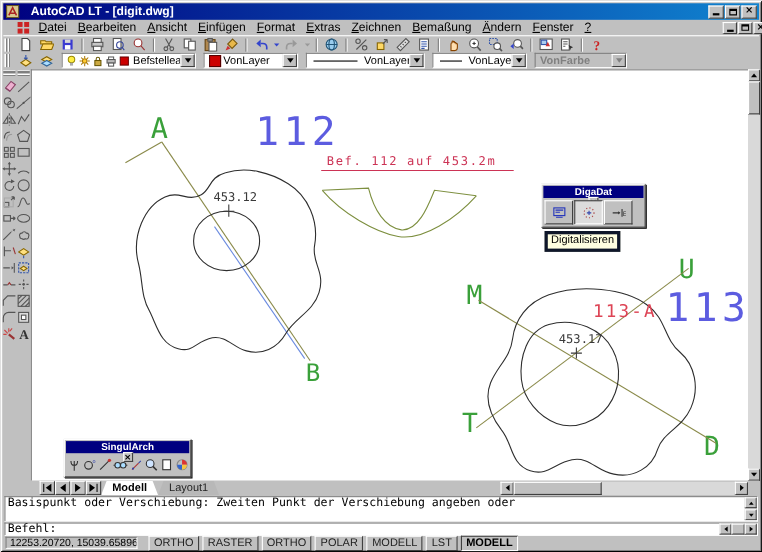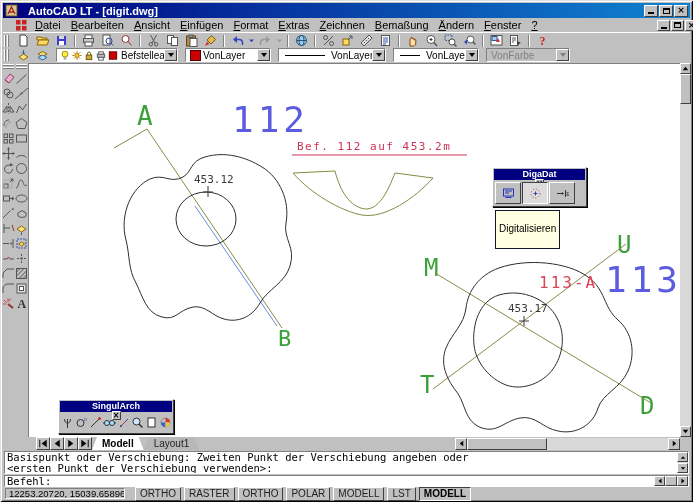--- a/index.html
+++ b/index.html
@@ -38,21 +38,21 @@
   .vgrip{width:11px;height:6px;margin:1px 0;
     background:linear-gradient(#fff 0 1px,#808080 1px 2px,transparent 2px 3px,#fff 3px 4px,#808080 4px 5px,transparent 5px);}
   
   .combo{display:inline-flex;align-items:center;height:14px;background:#fff;font-size:10px;
     border:1px solid;border-color:#808080 #fff #fff #808080;box-sizing:border-box;margin-right:7px;padding-left:2px;}
   .combo .ctext{white-space:nowrap;overflow:hidden;flex:1;padding-left:2px;}
   .combo .carrow{width:13px;height:12px;background:#c0c0c0;border:1px solid;border-color:#fff #404040 #404040 #fff;
     box-sizing:border-box;display:inline-flex;align-items:center;justify-content:center;margin-left:auto;flex:none;}
   .tri-down{width:0;height:0;border-left:3px solid transparent;border-right:3px solid transparent;border-top:4px solid #000;}
   .combo.disabled{background:#c0c0c0;}
-  .combo.disabled .ctext{color:#808080;}
+  .combo.disabled .ctext{color:#808080;font-weight:bold;}
   .combo .tbtn{width:12px;height:12px;}
   .swatch{width:9px;height:9px;background:#cc0000;border:1px solid #550000;flex:none;margin-left:2px;}
   .linesample{width:40px;height:1px;background:#000;flex:none;margin:0 4px;}
   
   .canvas{position:absolute;left:28px;top:63px;width:652px;height:374px;background:#fff;overflow:hidden;
     border-left:1px solid #808080;border-top:1px solid #808080;box-sizing:border-box;}
   
   .vscroll{position:absolute;left:680px;top:63px;width:11px;height:374px;background:#d9d9d9;display:flex;flex-direction:column;}
   .sarrow{width:11px;height:11px;background:#c0c0c0;border:1px solid;border-color:#fff #404040 #404040 #fff;
     box-sizing:border-box;display:inline-flex;align-items:center;justify-content:center;flex:none;}
@@ -92,22 +92,22 @@
   .ptitle{height:11px;background:#000080;color:#fff;font-size:9px;font-weight:bold;display:flex;align-items:center;
     justify-content:space-between;padding:0 2px;margin:1px;flex-direction:column;}
   .pclose{width:9px;height:9px;background:#c0c0c0;color:#000;border:1px solid;border-color:#fff #404040 #404040 #fff;
     box-sizing:border-box;display:inline-flex;align-items:center;justify-content:center;font-size:8px;line-height:1;font-family:"DejaVu Sans",sans-serif;}
   .pbody{display:flex;align-items:center;padding:1px 2px 2px 2px;gap:1px;}
   .digadat{left:463px;top:103px;width:93px;}
   .digadat .tbtn{width:26px;height:22px;border:1px solid;border-color:#fff #404040 #404040 #fff;box-sizing:border-box;}
   .digadat .tbtn.pressed{border-color:#404040 #fff #fff #404040;background:#dcdcdc;}
   .singularch{left:29px;top:335px;width:114px;}
   .singularch .tbtn{width:13px;height:17px;}
-  .tooltip{position:absolute;left:466px;top:146px;height:13px;line-height:12px;background:#ffffe1;border:1px solid #0f172a;
-    font-size:10px;padding:12px 3px;white-space:nowrap;}
+  .tooltip{position:absolute;left:466px;top:146px;height:13px;line-height:12px;background:#ffffe1;border:3px solid #0f172a;
+    font-size:10px;padding:0 3px;white-space:nowrap;}
   svg{display:block;}
   u{text-decoration:underline;}
 </style>
 </head>
 <body>
 
 <div id="screen">
 
   <div class="titlebar">
     <span>
@@ -793,21 +793,20 @@
           <svg width="9" height="9" viewBox="0 0 13 13">
             <path d="M4 2.5l5 4-5 4z" fill="#000"></path>
           </svg>
         </span>
     </span>
   </div>
 
   <div class="cmd">
     <div class="cmdhist">
       <div>Basispunkt oder Verschiebung: Zweiten Punkt der Verschiebung angeben oder</div>
-      <div>&lt;ersten Punkt der Verschiebung verwenden&gt;:</div>
       <span class="cmdvs">
         <span class="sarrow">
             <svg width="8" height="7" viewBox="0 0 13 13">
               <path d="M2.5 9l4-5 4 5z" fill="#000"></path>
             </svg>
           </span>
         <span class="sarrow">
             <svg width="8" height="7" viewBox="0 0 13 13">
               <path d="M2.5 4l4 5 4-5z" fill="#000"></path>
             </svg>

